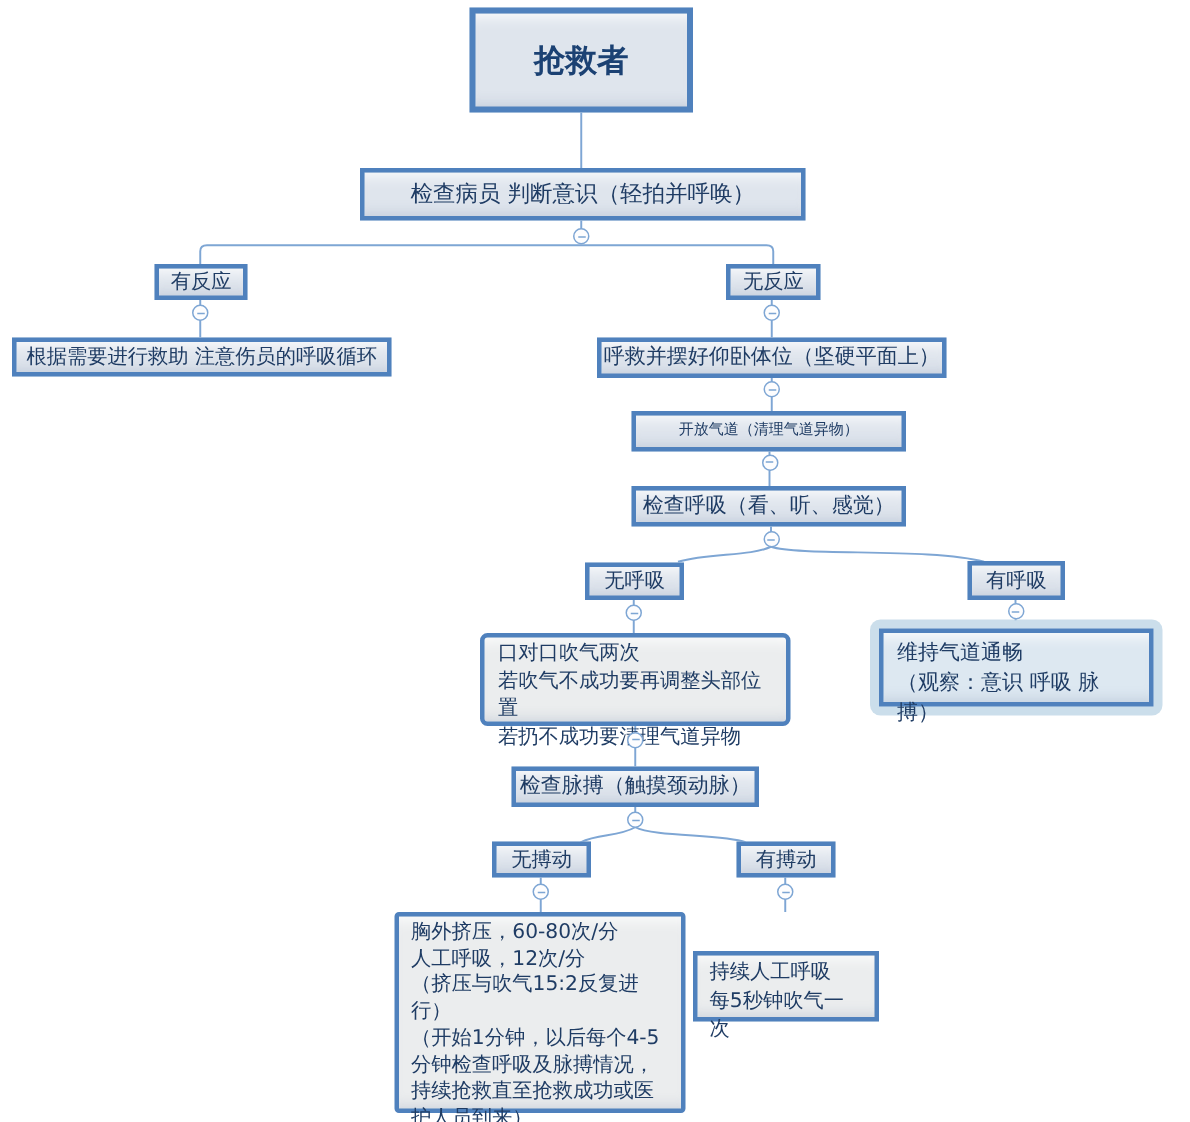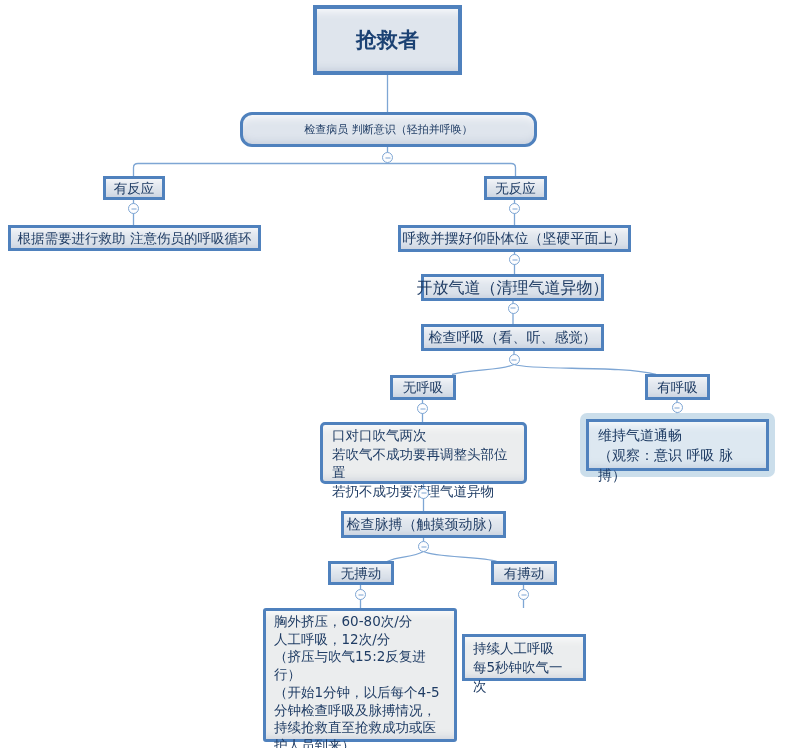--- a/index.html
+++ b/index.html
@@ -72,31 +72,31 @@
     <path d="M423.5 484 V511"></path>
     <path d="M423.5 538 V541.5"></path>
     <path d="M423.5 551.5 C 412 558, 399 555.5, 387 561.5"></path>
     <path d="M423.5 551.5 C 436 558, 482 556, 497 561.5"></path>
     <path d="M360.5 585 V608"></path>
     <path d="M523.5 585 V608"></path>
   </svg>
 
   <div class="node root" style="left:313px;top:5px;width:149px;height:70px;">抢救者</div>
 
-  <div class="node" style="left:240px;top:112px;width:297px;height:35px;font-size:11px;border-radius:12px;">检查病员 判断意识（轻拍并呼唤）</div>
+  <div class="node" style="left:240px;top:112px;width:297px;height:35px;font-size:15px;">检查病员 判断意识（轻拍并呼唤）</div>
 
   <div class="node" style="left:103px;top:176px;width:62px;height:24px;">有反应</div>
 
   <div class="node" style="left:484px;top:176px;width:63px;height:24px;text-align:right;">无反应</div>
 
   <div class="node" style="left:8px;top:225px;width:253px;height:26px;">根据需要进行救助 注意伤员的呼吸循环</div>
 
   <div class="node" style="left:398px;top:225px;width:233px;height:27px;font-size:14px;">呼救并摆好仰卧体位（坚硬平面上）</div>
 
-  <div class="node" style="left:421px;top:274px;width:183px;height:27px;font-size:16px;">开放气道（清理气道异物）</div>
+  <div class="node" style="left:421px;top:274px;width:183px;height:27px;font-size:10px;">开放气道（清理气道异物）</div>
 
   <div class="node" style="left:421px;top:324px;width:183px;height:27px;font-size:14px;">检查呼吸（看、听、感觉）</div>
 
   <div class="node" style="left:390px;top:375px;width:66px;height:25px;">无呼吸</div>
 
   <div class="node" style="left:645px;top:374px;width:65px;height:26px;">有呼吸</div>
 
   <div class="node multiline content rounded" style="left:320px;top:422px;width:207px;height:62px;padding:1px 9px;line-height:18.5px;">口对口吹气两次
 若吹气不成功要再调整头部位置
 若扔不成功要清理气道异物</div>

